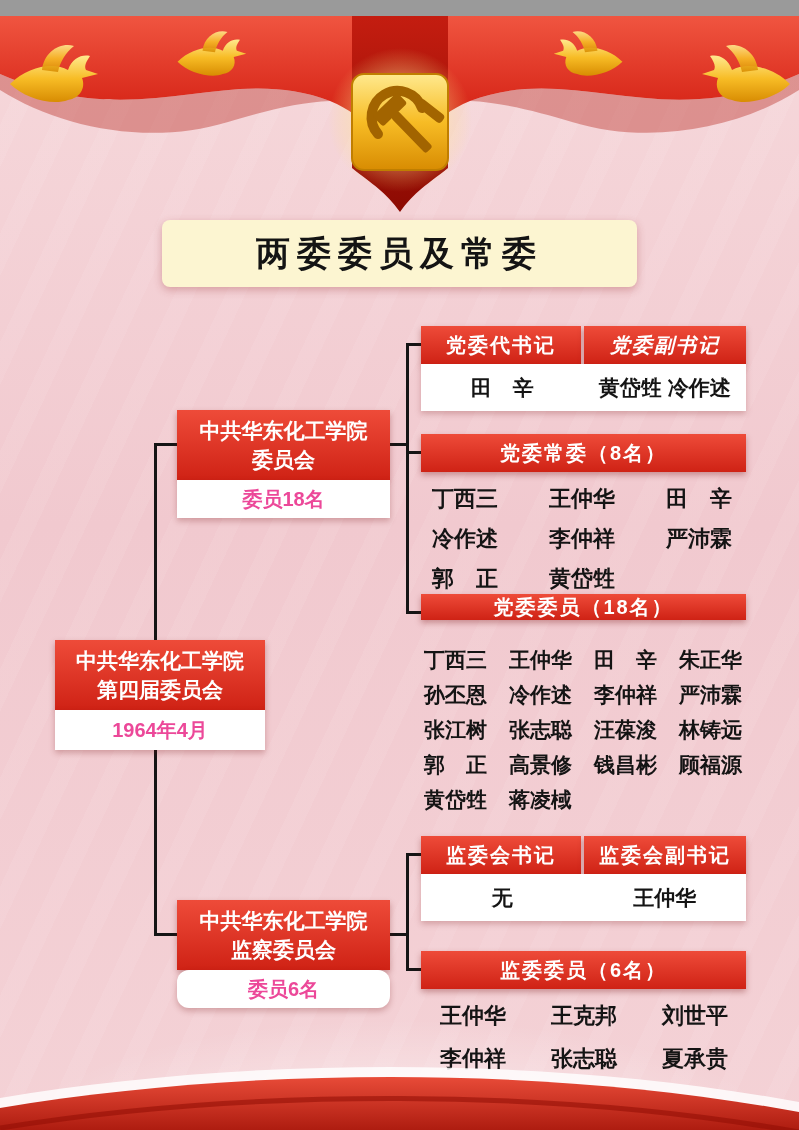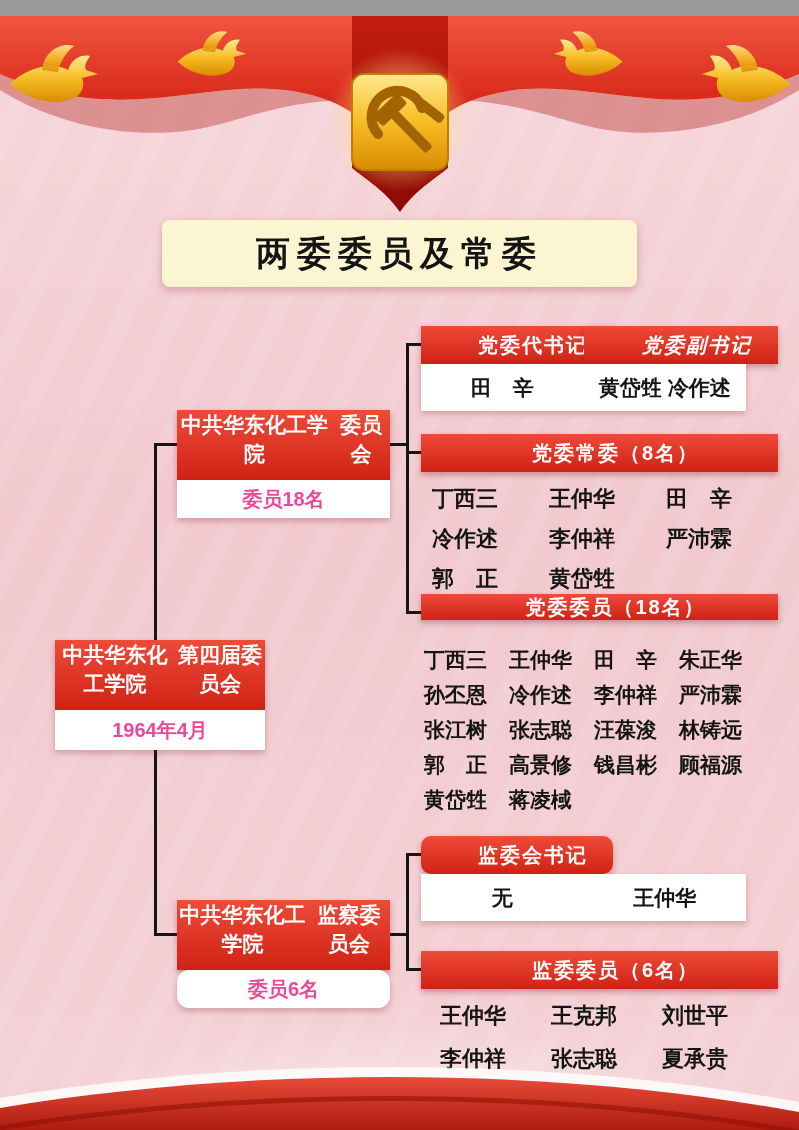--- a/index.html
+++ b/index.html
@@ -17,35 +17,34 @@
   .title-box{
     position:absolute;left:162px;top:204px;width:475px;height:67px;
     background:linear-gradient(180deg,#fefaе0,#fcf4cd);
     background-color:#fcf5d1;border-radius:8px;
     display:flex;align-items:center;justify-content:center;
     font-size:34px;font-weight:700;color:#141414;letter-spacing:7px;
     box-shadow:0 3px 8px rgba(150,40,40,0.30);
   }
   .red-node{
     position:absolute;color:#ffffff;font-weight:700;font-size:21px;line-height:1.4;
-    text-align:center;display:flex;flex-direction:row;justify-content:center;
+    text-align:center;display:flex;flex-direction:column;justify-content:center;
     background:linear-gradient(180deg,#ee4b39,#cf2215);
     box-shadow:0 3px 6px rgba(120,20,20,0.35);
   }
   .white-node{
     position:absolute;background:#ffffff;color:#ec4899;font-weight:700;font-size:20px;
     display:flex;align-items:center;justify-content:center;
     box-shadow:0 3px 6px rgba(120,20,20,0.28);
   }
   .hdr{
     position:absolute;background:linear-gradient(180deg,#ee4b39,#cf2215);
     color:#ffffff;font-weight:700;font-size:20px;letter-spacing:2px;
     display:flex;align-items:center;justify-content:center;
     box-shadow:0 3px 6px rgba(120,20,20,0.35);
-    padding-left:32px;
   }
   .strip{
     position:absolute;background:#ffffff;display:flex;
     box-shadow:0 3px 6px rgba(120,20,20,0.25);
   }
   .strip > div{flex:1;display:flex;align-items:center;justify-content:center;
     font-weight:700;font-size:21px;color:#141414;}
   .names{position:absolute;display:grid;justify-content:space-between;
     font-weight:700;color:#141414;}
   .names span{white-space:nowrap;}
@@ -185,22 +184,25 @@
     <span>汪葆浚</span>
     <span>林铸远</span>
     <span>郭　正</span>
     <span>高景修</span>
     <span>钱昌彬</span>
     <span>顾福源</span>
     <span>黄岱甡</span>
     <span>蒋凌棫</span>
   </div>
 
-  <div class="hdr" style="left:421px;top:820px;width:160px;height:38px;border-radius:10px;">
+  <div class="hdr" style="left:421px;top:820px;width:160px;height:38px;">
     <span>监委会书记</span>
+  </div>
+  <div class="hdr" style="left:584px;top:820px;width:162px;height:38px;">
+    <span>监委会副书记</span>
   </div>
   <div class="strip" style="left:421px;top:858px;width:325px;height:47px;">
     <div>无</div>
     <div>王仲华</div>
   </div>
 
   <div class="hdr" style="left:421px;top:935px;width:325px;height:38px;">
     <span>监委委员（6名）</span>
   </div>
   <div class="names" style="left:440px;top:985px;width:288px;grid-template-columns:repeat(3,auto);row-gap:13px;font-size:22px;">

